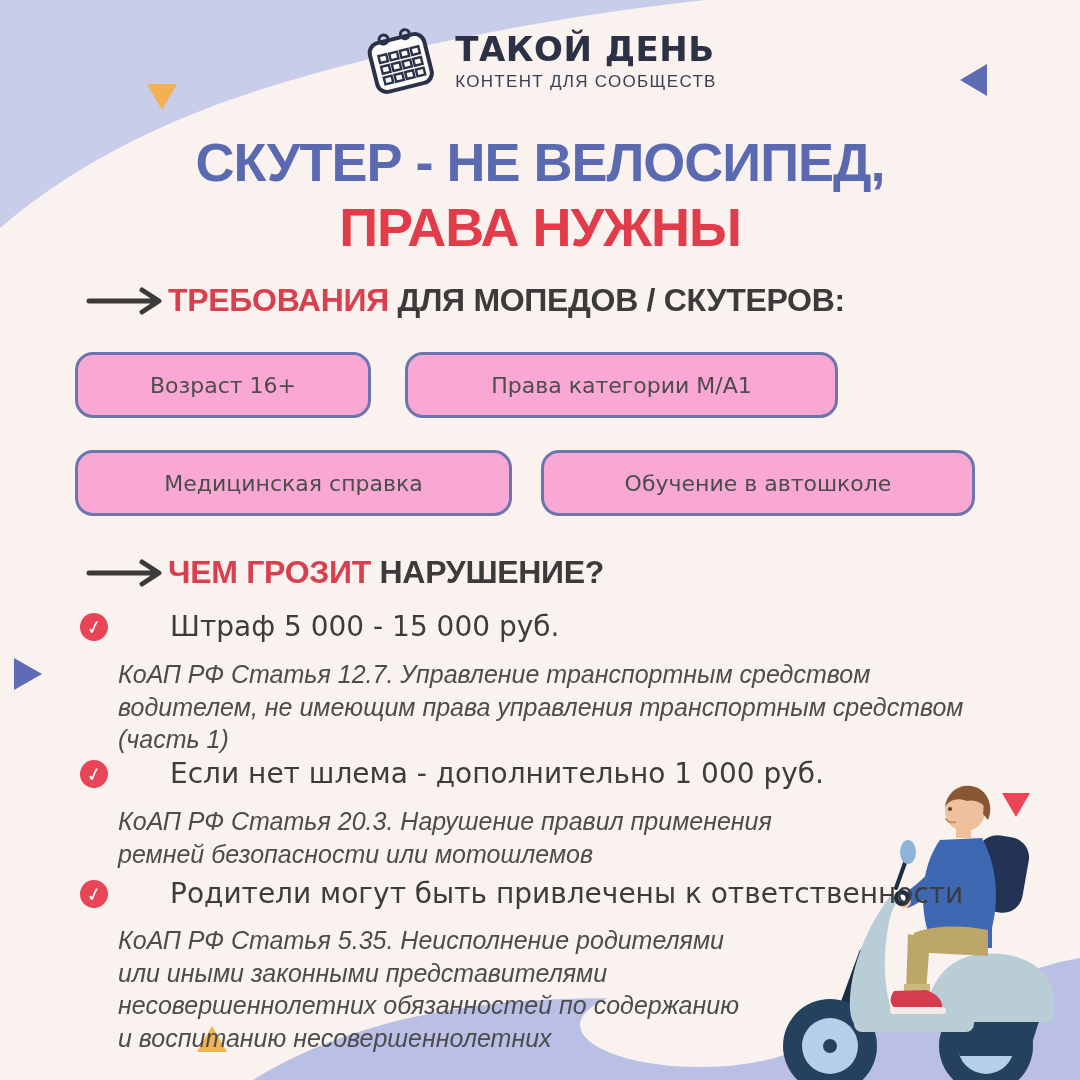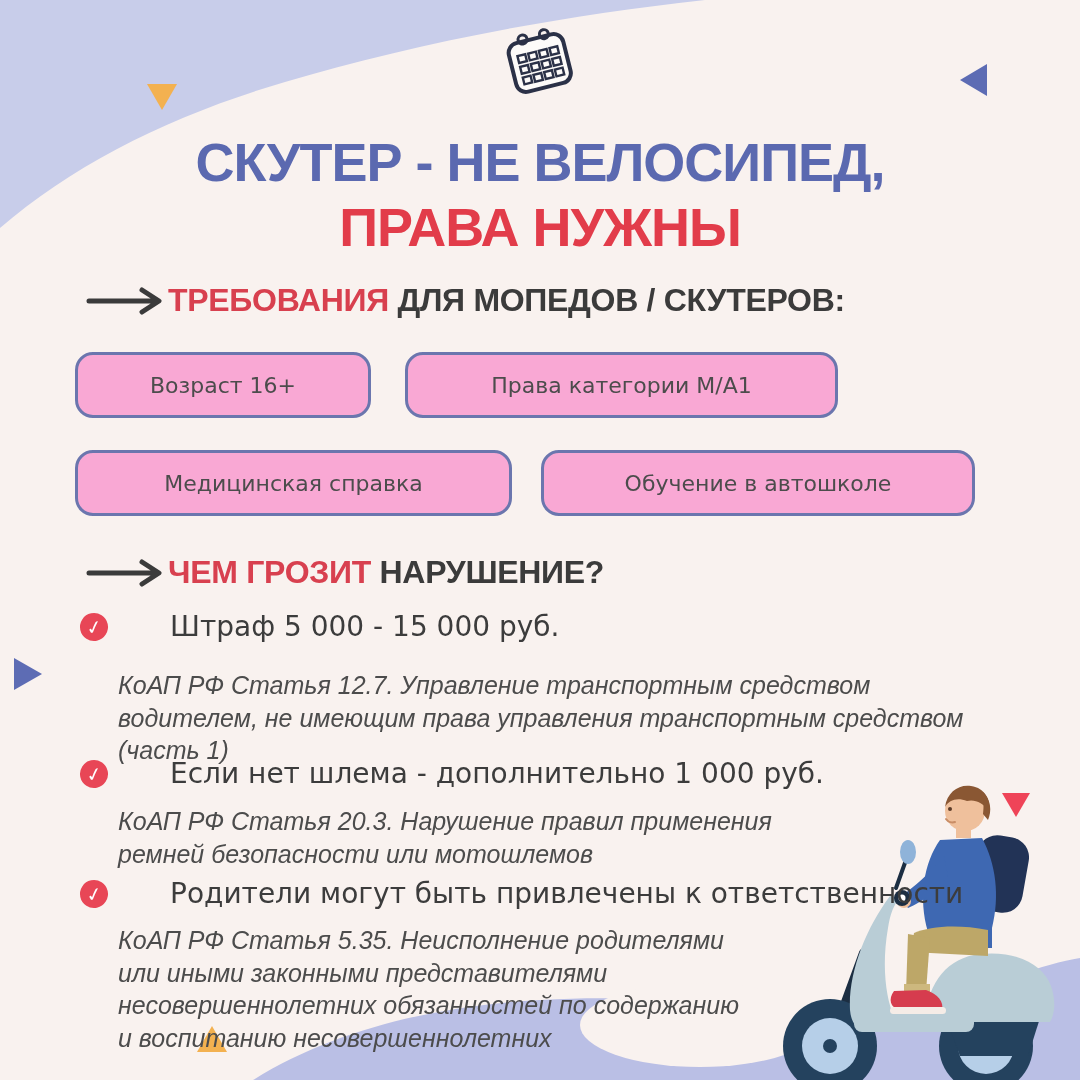--- a/index.html
+++ b/index.html
@@ -35,21 +35,21 @@
   .pill4{left:541px;top:450px;width:428px;height:60px;}
 
   
   .vio-row{position:absolute;display:flex;align-items:center;gap:14px;z-index:3;}
   .vio-title{font-family:"DejaVu Sans",sans-serif;font-size:28px;color:#3c3c3c;margin-left:48px;}
   .check{width:28px;height:28px;border-radius:50%;background:#e84656;color:#fff;
          display:flex;align-items:center;justify-content:center;font-size:19px;font-weight:bold;
          transform:rotate(-12deg);font-family:"DejaVu Sans",sans-serif;flex:0 0 auto;}
   .vio-detail{position:absolute;left:118px;font-style:italic;font-size:25px;color:#4c4c4c;
               line-height:1.3;white-space:pre-line;z-index:3;}
-  .v1{left:80px;top:610px;}  .d1{top:658px;margin-top:11px;}
+  .v1{left:80px;top:610px;}  .d1{top:658px;}
   .v2{left:80px;top:757px;}  .d2{top:805px;}
   .v3{left:80px;top:877px;}  .d3{top:924px;}
 
   
   .tri{position:absolute;width:0;height:0;z-index:2;}
   .tri-orange-down{left:147px;top:84px;border-left:15px solid transparent;border-right:15px solid transparent;border-top:26px solid #f3b150;}
   .tri-blue-left{left:960px;top:64px;border-top:16px solid transparent;border-bottom:16px solid transparent;border-right:27px solid #5d6cb4;}
   .tri-blue-right{left:14px;top:658px;border-top:16px solid transparent;border-bottom:16px solid transparent;border-left:28px solid #5d6cb4;}
   .tri-red-down{left:1002px;top:793px;border-left:14px solid transparent;border-right:14px solid transparent;border-top:24px solid #ef4458;}
   .tri-orange-up{left:197px;top:1026px;border-left:15px solid transparent;border-right:15px solid transparent;border-bottom:26px solid #f3b150;}
@@ -88,20 +88,24 @@
             <rect x="29" y="38" width="8" height="7"></rect>
             <rect x="40" y="38" width="8" height="7"></rect>
             <rect x="51" y="38" width="8" height="7"></rect>
           <rect x="18" y="49" width="8" height="7"></rect>
             <rect x="29" y="49" width="8" height="7"></rect>
             <rect x="40" y="49" width="8" height="7"></rect>
             <rect x="51" y="49" width="8" height="7"></rect>
         </g>
       </g>
     </svg>
+    <div class="logo-text">
+      <div class="logo-title">ТАКОЙ ДЕНЬ</div>
+      <div class="logo-sub">КОНТЕНТ ДЛЯ СООБЩЕСТВ</div>
+    </div>
   </div>
 
   <div class="main-title">
     <div class="title-l1">СКУТЕР - НЕ ВЕЛОСИПЕД,</div>
     <div class="title-l2">ПРАВА НУЖНЫ</div>
   </div>
 
   <div class="section-head head-req">
     <svg width="80" height="28" viewBox="0 0 80 28">
       <path d="M3 14 H70 M56 3 L73 14 L56 25" stroke="#3b3b3b" stroke-width="5" fill="none" stroke-linecap="round" stroke-linejoin="round"></path>

